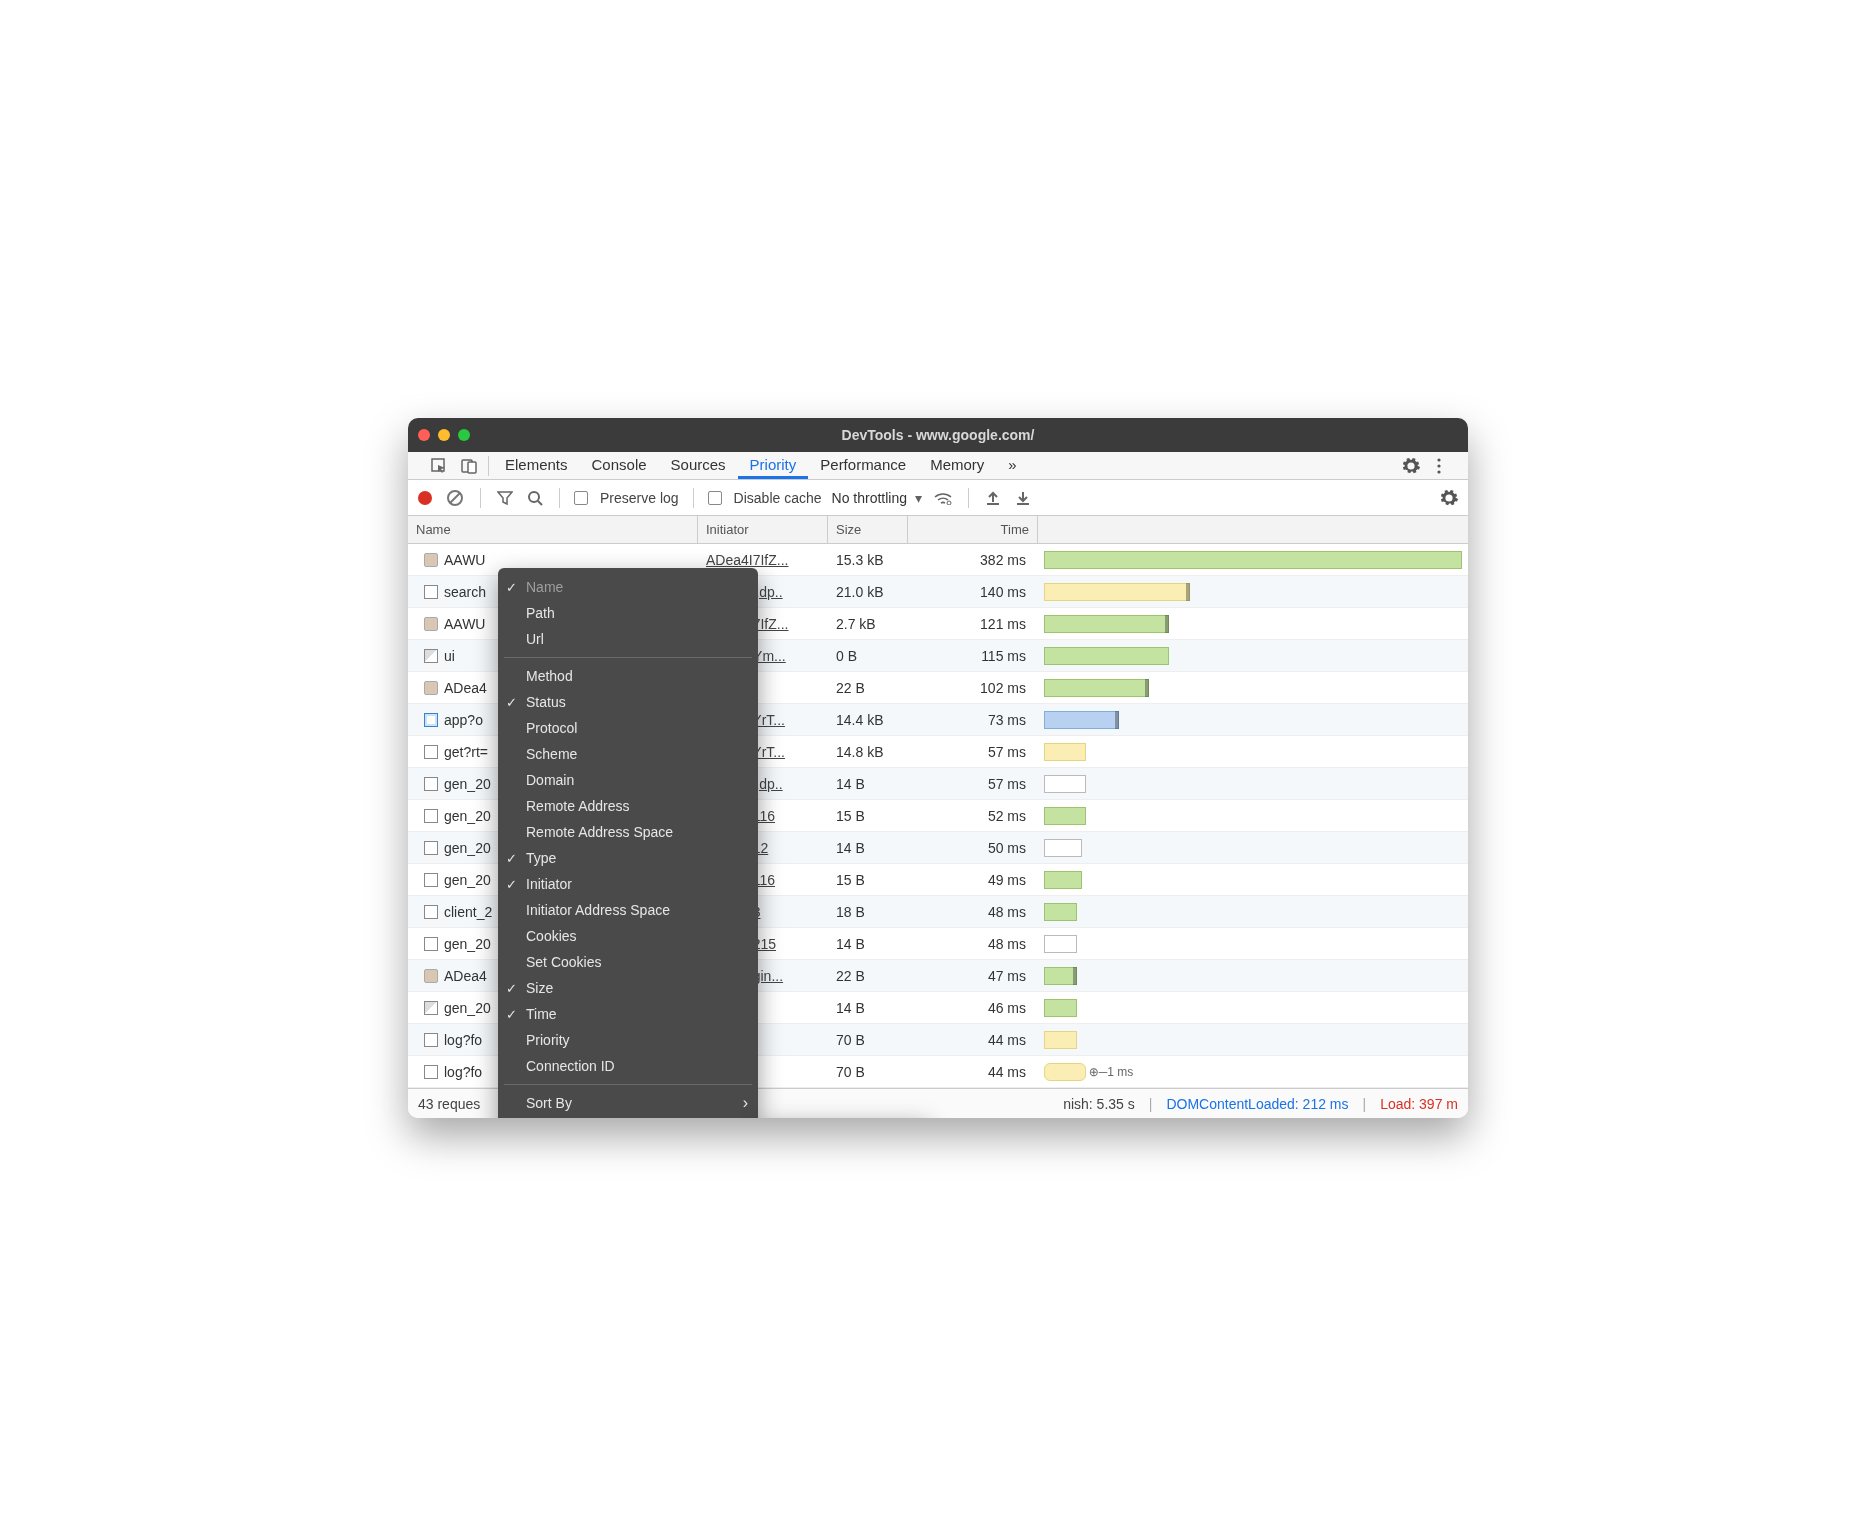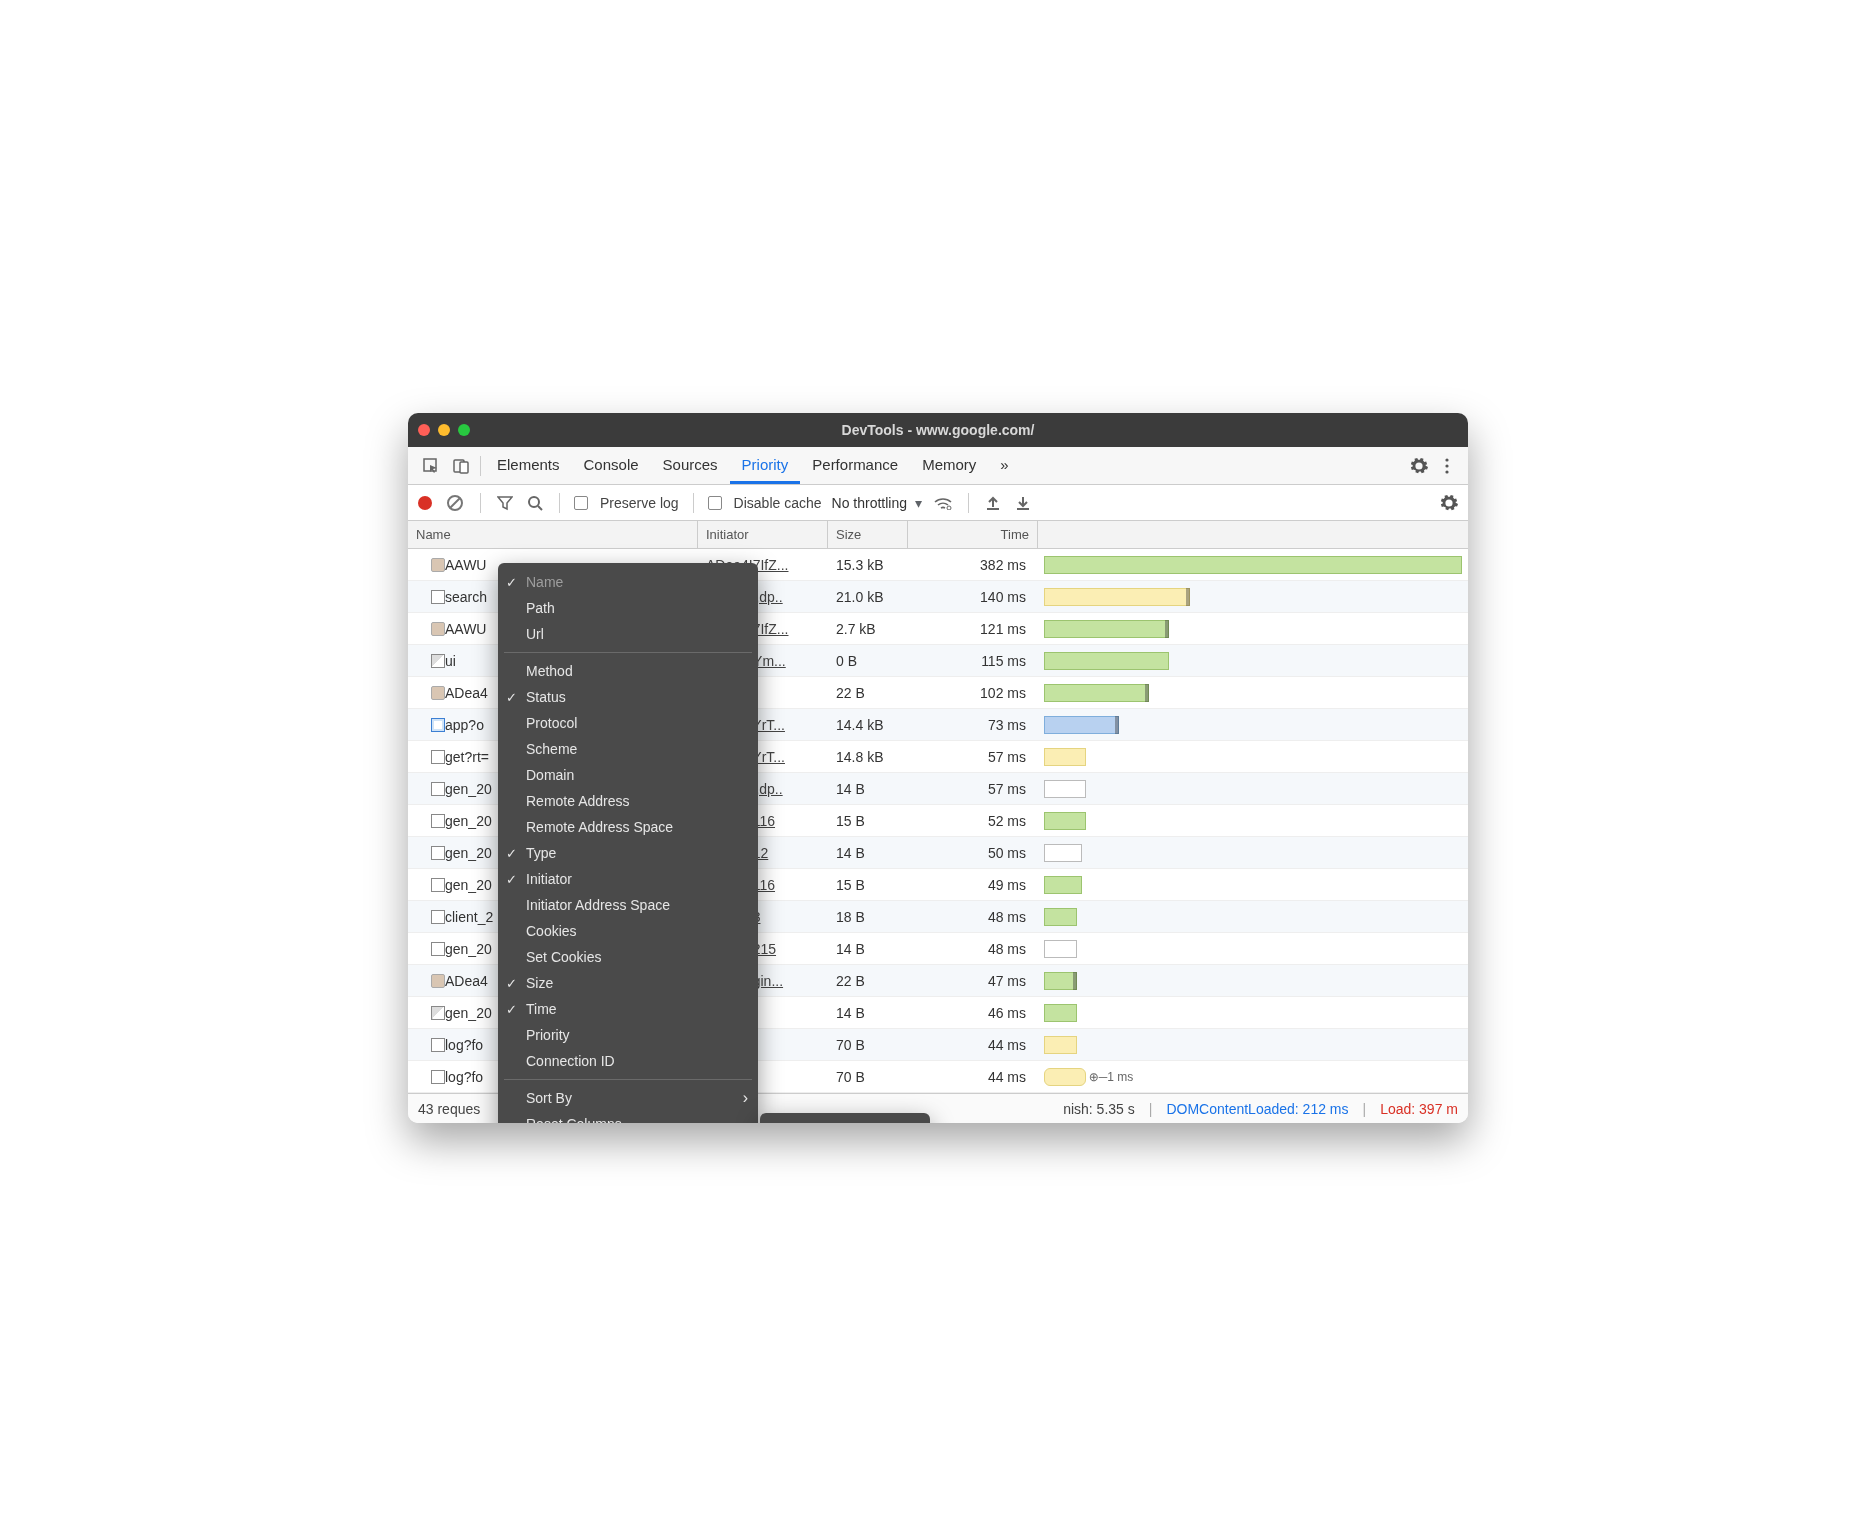--- a/index.html
+++ b/index.html
@@ -30,22 +30,22 @@
   .dot.yellow{background:#febc2e;}
   .dot.green{background:#28c840;}
   .window-title {
     position:absolute; left:0; right:0; text-align:center;
     font-size:14px; font-weight:600; color:#d8d8d8; pointer-events:none;
   }
   
   .tabs {
     display:flex;
     align-items:center;
-    height:38px;
-    padding: 0 8px;
+    height:28px;
+    padding: 0 16px;
     border-bottom:1px solid #ccc;
     background:#f7f7f7;
     gap: 0;
   }
   .tabs .tool-icon { color:#5a5a5a; padding:4px 6px; display:flex;align-items:center;}
   .tabs .tab {
     padding: 0 12px;
     height:100%;
     display:flex;align-items:center;
     color:#333; font-size:15px;
@@ -93,21 +93,21 @@
   .tbody { position:relative; }
   .row {
     display:flex;
     height:32px;
     align-items:center;
     border-bottom:1px solid #eee;
     font-size:14px;
   }
   .row:nth-child(odd){background:#fff;}
   .row:nth-child(even){background:#f5f8fb;}
-  .td.c-name{display:flex;align-items:center;padding-left:23px;}
+  .td.c-name{display:flex;align-items:center;gap:6px;padding-left:16px;}
   .file-icon{width:14px;height:14px;border:1px solid #888;background:#fff;flex-shrink:0;}
   .file-icon.doc{border-color:#3b7fd3;background:linear-gradient(#fff,#fff);box-shadow:inset 0 0 0 2px #cfe3f7;}
   .file-icon.img{border-color:#888;background:linear-gradient(135deg,#ddd 50%,#fff 50%);}
   .file-icon.avatar{border-radius:2px;border-color:#aaa;background:linear-gradient(#d9c6b3,#d9c6b3);}
   .td.c-init{color:#444;}
   .td.c-init .u{text-decoration:underline;}
   .td.c-size, .td.c-time{font-variant-numeric:tabular-nums;}
   .td.c-size{justify-content:flex-start;}
   .td.c-time{justify-content:flex-end;padding-right:12px;}
   .td.c-wf{padding:4px 6px;}

